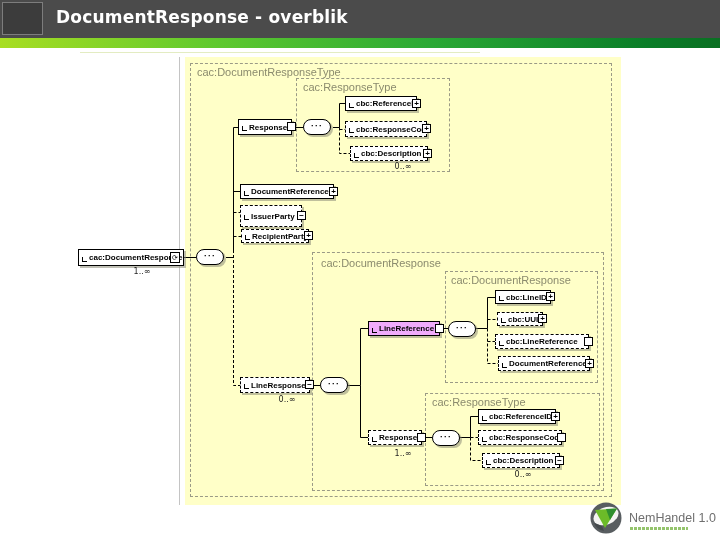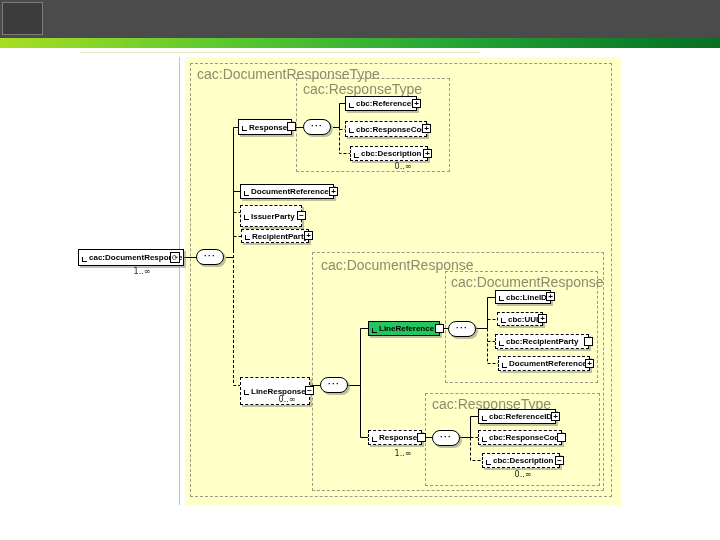--- a/index.html
+++ b/index.html
@@ -17,30 +17,30 @@
   .accentbar { position:absolute; left:0; top:38px; width:720px; height:10px;
                background:linear-gradient(to right,#a8de22,#5ec92e 30%,#2aa835 60%,#0a7d28 90%,#0a6f22); }
   .faintline { position:absolute; left:80px; top:52px; width:400px; height:1px;
                background:#e3ecc2; }
 
   
   .pane-edge { position:absolute; left:179px; top:57px; width:1px; height:448px; background:#c4c4c4; }
   .canvas { position:absolute; left:185px; top:57px; width:436px; height:448px; background:#ffffc8; }
 
   .region { position:absolute; border:1px dashed #9a9a86; }
-  .region-label { position:absolute; font-size:14px; color:#8b8b6e; white-space:nowrap; }
+  .region-label { position:absolute; font-size:11px; color:#8b8b6e; white-space:nowrap; }
 
   svg.wires { position:absolute; left:0; top:0; width:720px; height:540px; z-index:2; }
 
   .node { position:absolute; z-index:3; background:#ffffff; border:1px solid #000;
           box-shadow:2px 2px 0 rgba(140,140,120,.55);
           font-size:8px; font-weight:bold; color:#000; white-space:nowrap;
           display:flex; align-items:center; padding-left:3px; }
   .node.dashed { border-style:dashed; }
-  .node.sel { background:#22c55e; }
+  .node.sel { background:#f0abfc; }
   .nlbl { display:inline-flex; align-items:center; }
   .nlbl::before { content:""; width:4px; height:4px; border-left:1px solid #000;
                   border-bottom:1px solid #000; margin-right:2px; margin-top:3px; }
   .exp { position:absolute; right:-5px; top:50%; margin-top:-5px; width:9px; height:9px;
          background:#fff; border:1px solid #000; font-size:8px; line-height:7px; font-weight:bold;
          text-align:center; padding:0; display:block; }
   .exp.blank { }
   .seq { position:absolute; z-index:3; width:28px; height:16px; background:#fff;
          border:1px solid #000; border-radius:8px; box-shadow:2px 2px 0 rgba(140,140,120,.55);
          font-size:9px; font-weight:bold; text-align:center; line-height:13px; letter-spacing:1px; }
@@ -57,20 +57,21 @@
   .logo-tagline { position:absolute; left:41px; top:26px; width:58px; height:3px; opacity:.8;
                background:repeating-linear-gradient(to right,#7ab648 0 3px,#fff 3px 4px); }
 </style>
 </head>
 <body>
 
 <div id="slide">
 
   <div class="titlebar"></div>
   <div class="titlebox"></div>
+  <div class="titletext">DocumentResponse - overblik</div>
   <div class="accentbar"></div>
   <div class="faintline"></div>
 
   <div class="pane-edge"></div>
   <div class="canvas"></div>
 
   <div class="region" style="left:190px;top:63px;width:422px;height:434px"></div>
   <div class="region-label" style="left:197px;top:66px">cac:DocumentResponseType</div>
 
   <div class="region" style="left:296px;top:78px;width:154px;height:94px"></div>
@@ -140,21 +141,21 @@
   </div>
   <div class="node dashed" style="left:240px;top:205px;width:62px;height:22px">
     <span class="nlbl">IssuerParty</span>
     <span class="exp">−</span>
   </div>
   <div class="node dashed" style="left:241px;top:229px;width:68px;height:14px">
     <span class="nlbl">RecipientParty</span>
     <span class="exp">+</span>
   </div>
 
-  <div class="node dashed" style="left:240px;top:377px;width:70px;height:28px">
+  <div class="node dashed" style="left:240px;top:377px;width:70px;height:16px">
     <span class="nlbl">LineResponse</span>
     <span class="exp">−</span>
   </div>
   <div class="card" style="left:262px;top:395px;width:50px">0..∞</div>
   <div class="seq" style="left:320px;top:377px">···</div>
 
   <div class="node sel" style="left:368px;top:321px;width:72px;height:15px">
     <span class="nlbl">LineReference</span>
     <span class="exp blank"></span>
   </div>
@@ -162,21 +163,21 @@
 
   <div class="node" style="left:495px;top:290px;width:56px;height:14px">
     <span class="nlbl">cbc:LineID</span>
     <span class="exp">+</span>
   </div>
   <div class="node dashed" style="left:497px;top:312px;width:46px;height:14px">
     <span class="nlbl">cbc:UUID</span>
     <span class="exp">+</span>
   </div>
   <div class="node dashed" style="left:495px;top:334px;width:94px;height:15px">
-    <span class="nlbl">cbc:RecipientParty</span>
+    <span class="nlbl">cbc:LineReference</span>
     <span class="exp blank"></span>
   </div>
   <div class="node dashed" style="left:498px;top:356px;width:92px;height:15px">
     <span class="nlbl">DocumentReference</span>
     <span class="exp">+</span>
   </div>
 
   <div class="node dashed" style="left:368px;top:430px;width:54px;height:15px">
     <span class="nlbl">Response</span>
     <span class="exp blank"></span>
@@ -191,14 +192,25 @@
   <div class="node dashed" style="left:478px;top:430px;width:84px;height:15px">
     <span class="nlbl">cbc:ResponseCode</span>
     <span class="exp blank"></span>
   </div>
   <div class="node dashed" style="left:482px;top:453px;width:78px;height:15px">
     <span class="nlbl">cbc:Description</span>
     <span class="exp">−</span>
   </div>
   <div class="card" style="left:498px;top:470px;width:50px">0..∞</div>
 
+  <div class="logo">
+    <svg class="logo-globe" width="34" height="34" viewBox="0 0 34 34">
+      <circle cx="17" cy="17" r="15.5" fill="#585d60"></circle>
+      <ellipse cx="17" cy="15" rx="13" ry="8.5" fill="#f4f4f2" transform="rotate(-22 17 15)"></ellipse>
+      <polygon points="6,9 28,7.5 16,27" fill="#6cbb28"></polygon>
+      <polygon points="17,8 28,7.5 21,19" fill="#2f8f2f"></polygon>
+      <path d="M5 22 a13 13 0 0 0 10 8 l-2 -5 z" fill="#454a4d"></path>
+    </svg>
+    <div class="logo-text">NemHandel 1.0</div>
+    <div class="logo-tagline"></div>
+  </div>
 
 </div>
 
 </body></html>

